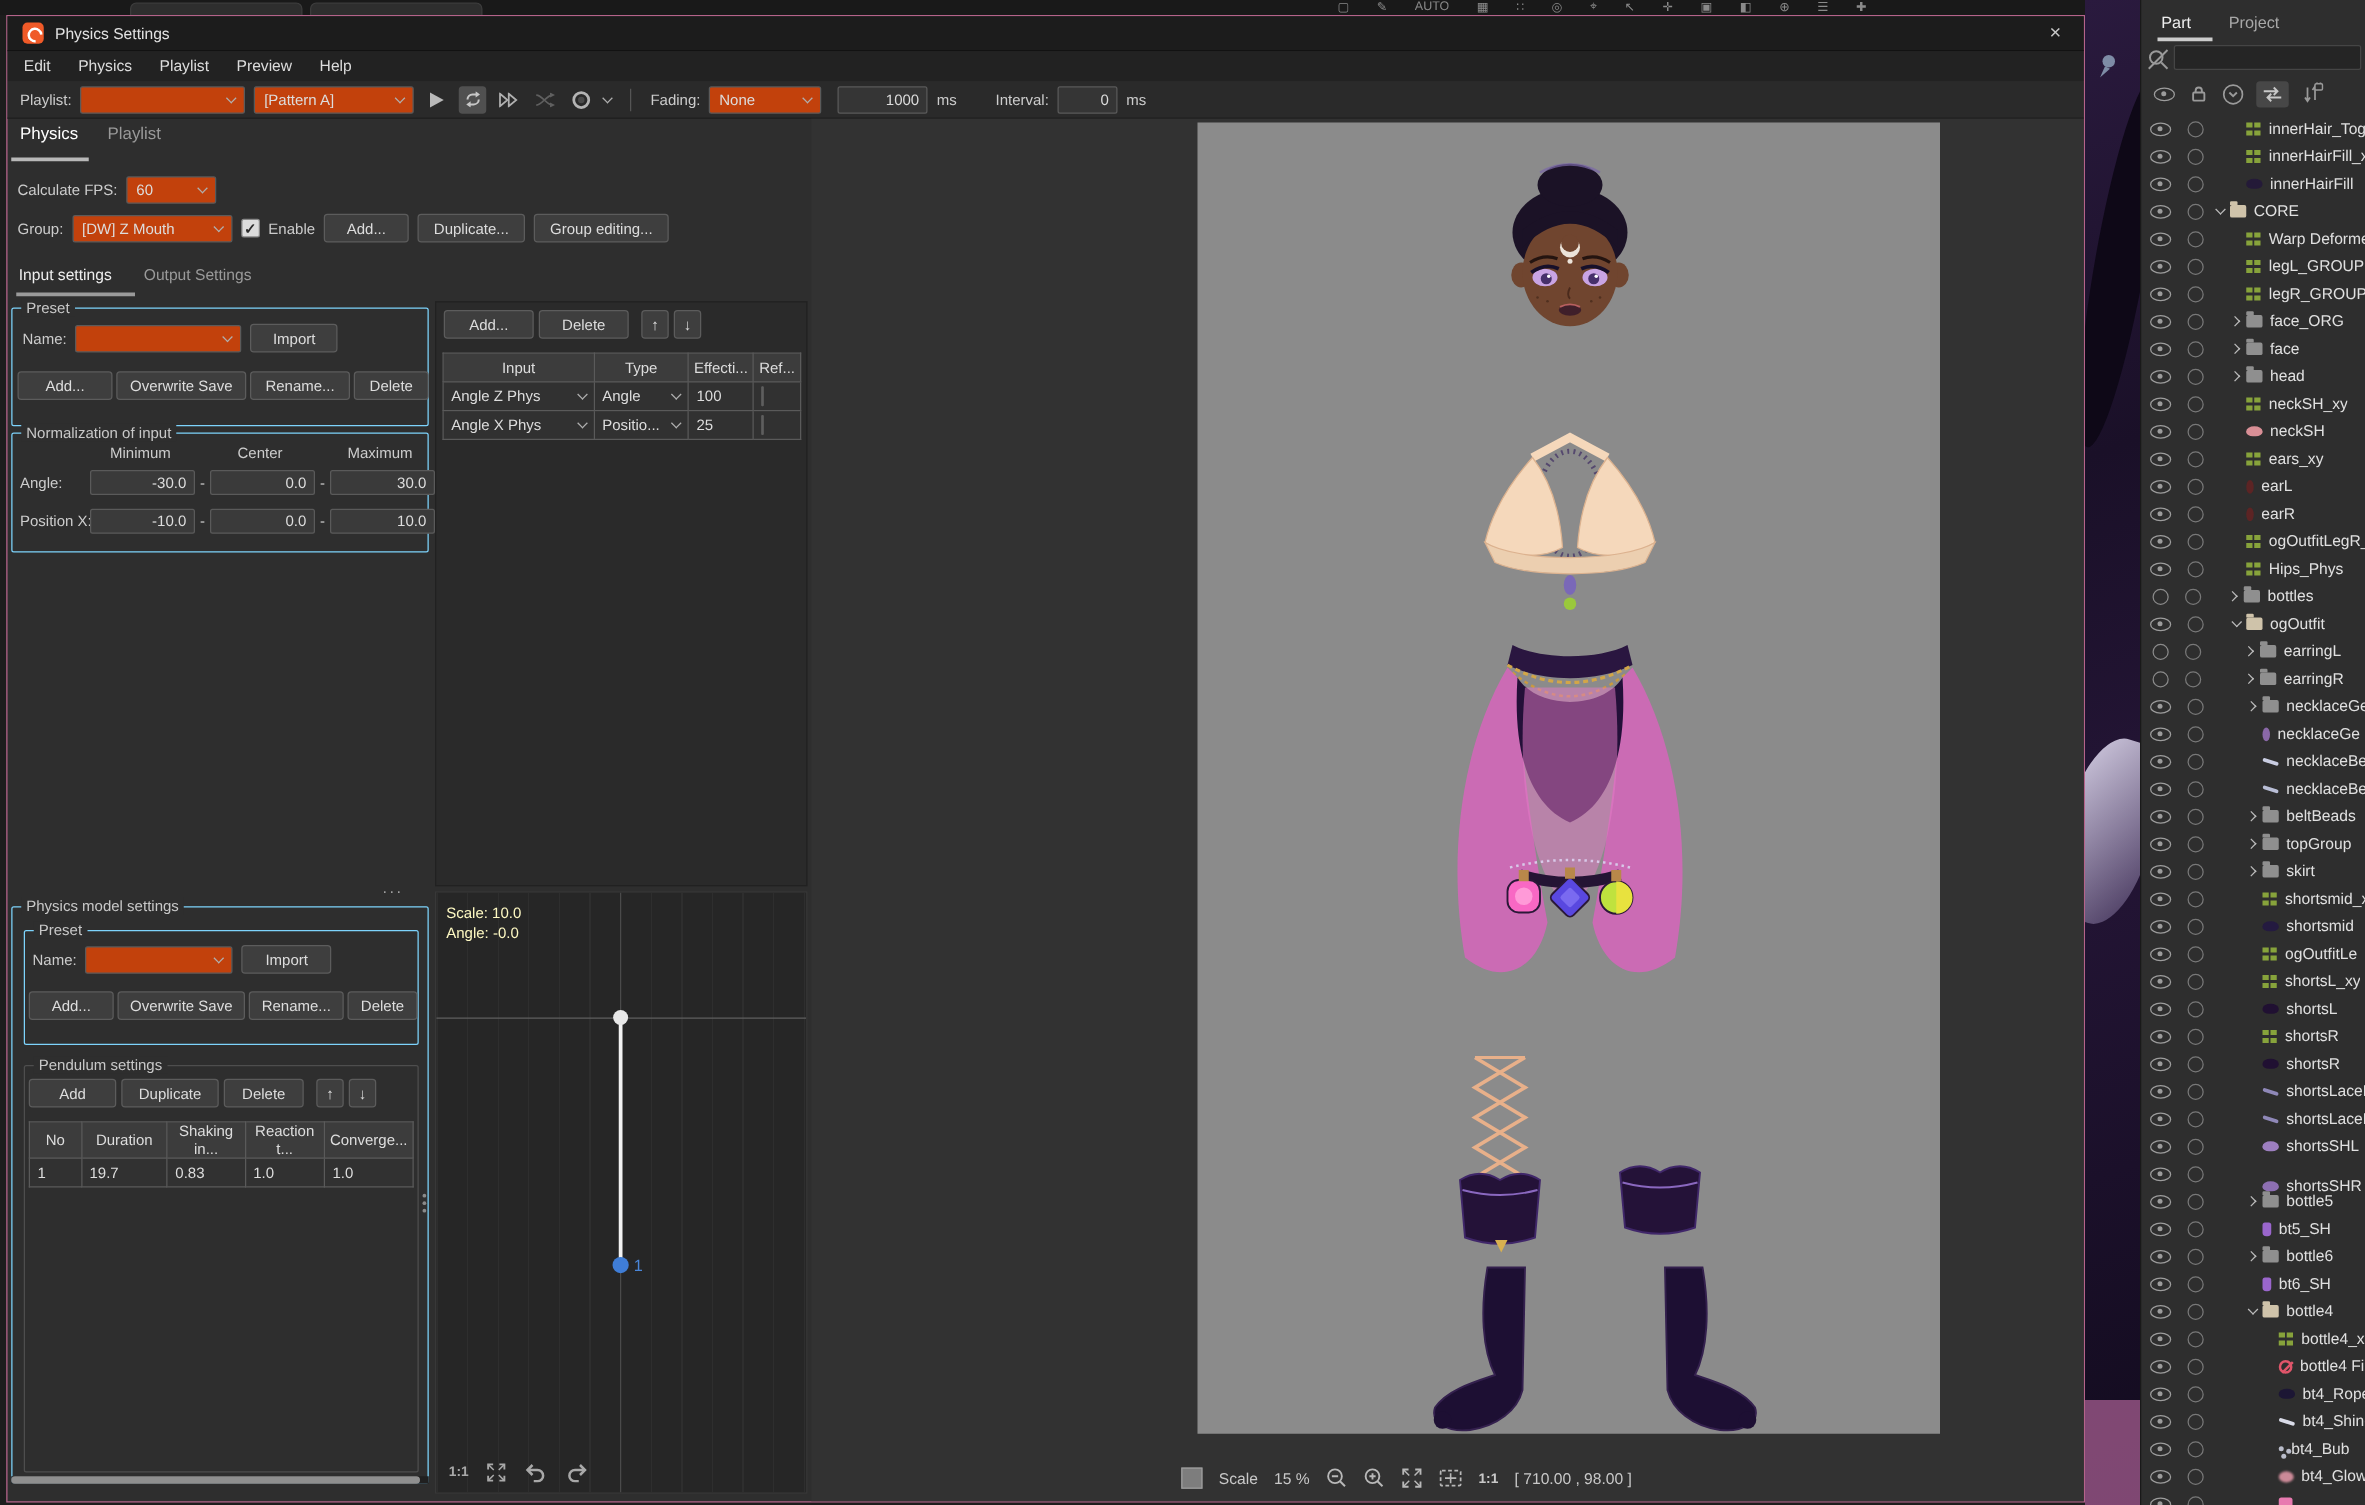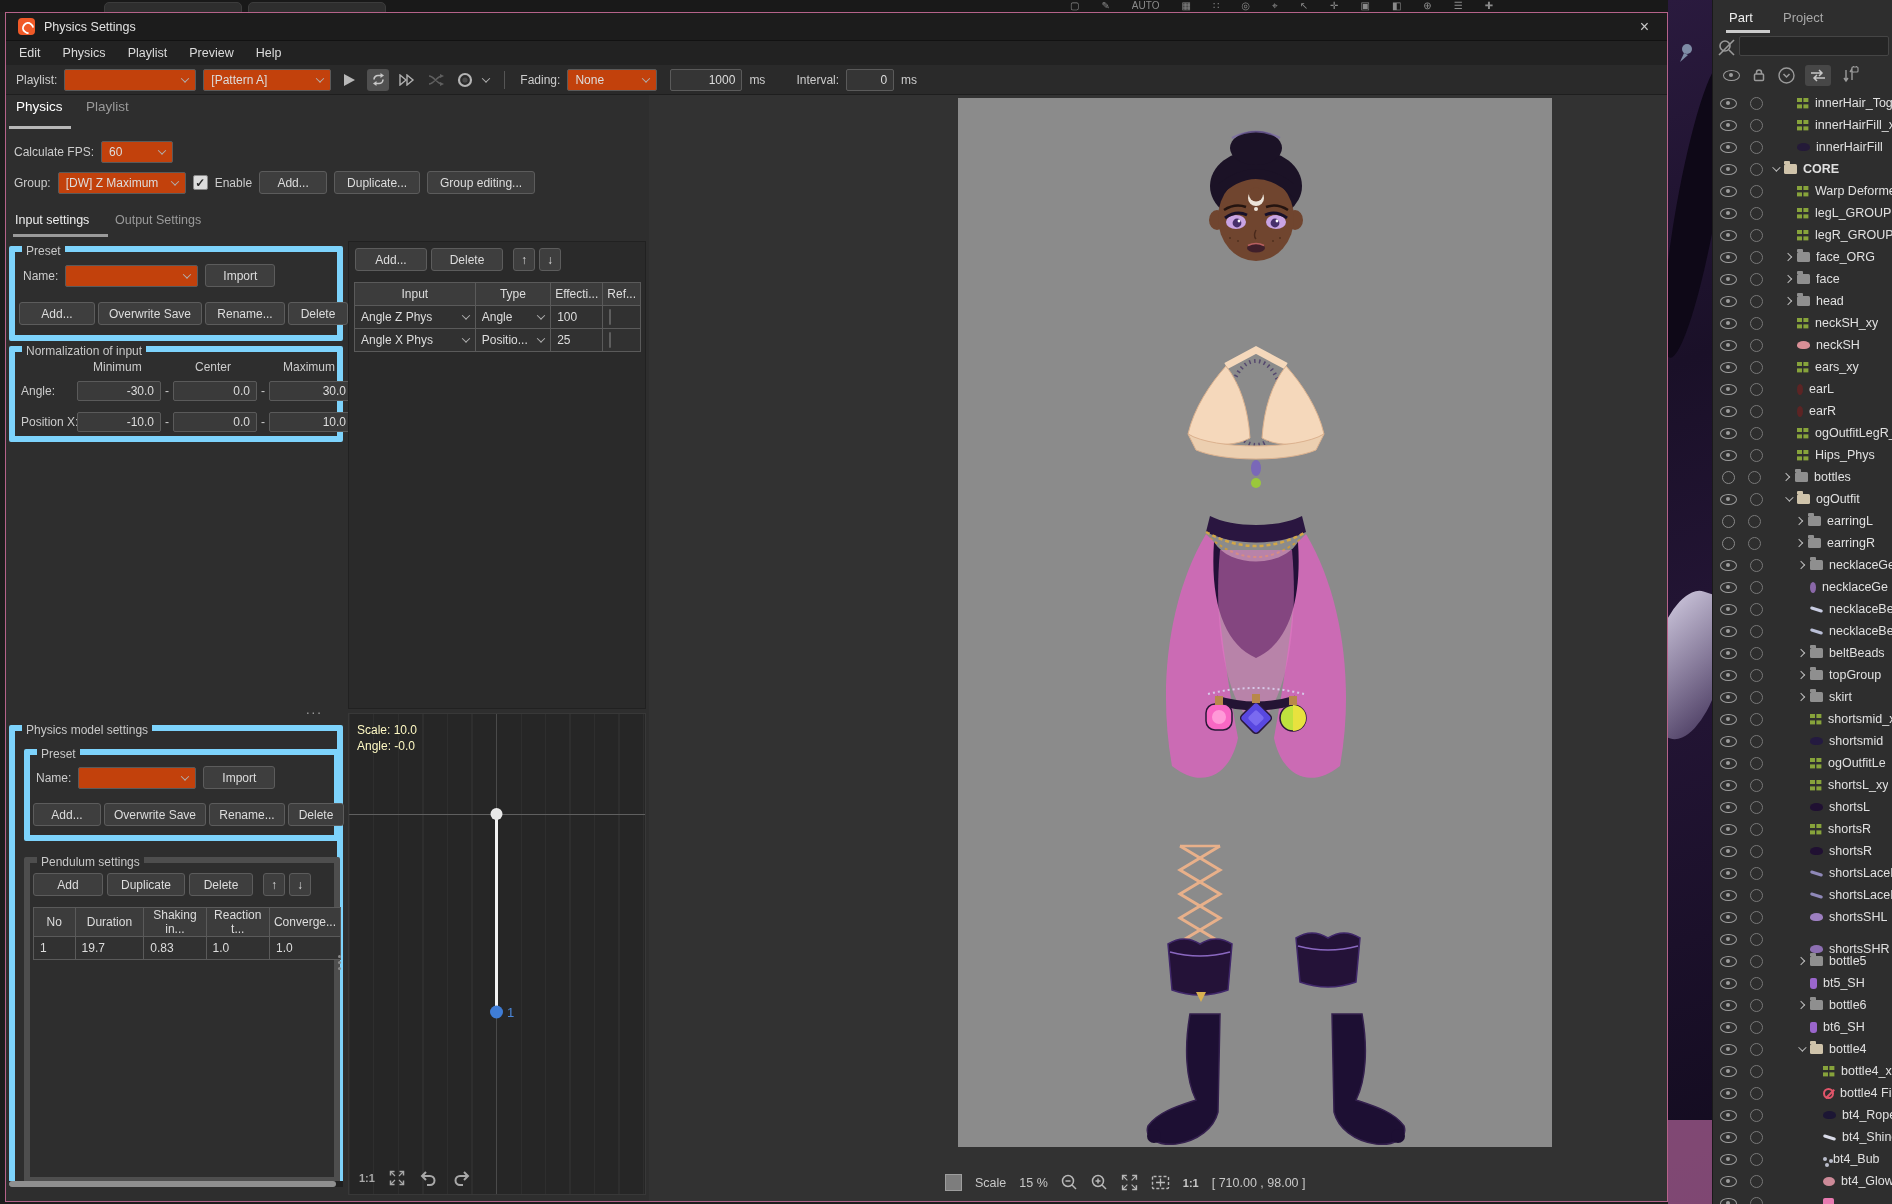--- a/index.html
+++ b/index.html
@@ -31,21 +31,21 @@
   .pbtn{width:22px;height:22px;display:flex;align-items:center;justify-content:center;border-radius:3px}
   .pbtn.active{background:#505050}
   .pbtn.dim{opacity:.4}
   .vsep{width:1px;height:18px;background:#555;margin:0 8px}
   .tri-play{width:0;height:0;border-left:11px solid #b8b8b8;border-top:6.5px solid transparent;border-bottom:6.5px solid transparent}
   
   .tabstrip{position:absolute;left:0;top:82px;width:640px;height:36px}
   .tab-main{position:absolute;top:4px;font-size:13.5px}
   .tab-underline{position:absolute;left:3px;top:31px;width:62px;height:3px;background:#b8b8b8}
   
-  .groupbox{position:absolute;border:6px solid #7dd3fc;border-radius:2px}
+  .groupbox{position:absolute;border:1px solid #7dd3fc;border-radius:2px}
   .legend{position:absolute;top:-8px;left:7px;background:#2e2e2e;padding:0 4px;font-size:12px;color:#c8c8c8;white-space:nowrap}
   .lbl{font-size:12px;color:#cccccc;white-space:nowrap}
   
   .row-abs{position:absolute;display:flex;align-items:center;gap:7px}
   .checkbox{width:15px;height:15px;background:#dcdcdc;border:1px solid #888;border-radius:2px;color:#2a2a2a;font-size:12px;font-weight:bold;display:flex;align-items:center;justify-content:center;line-height:1}
   .io-underline{position:absolute;left:2px;top:23px;width:95px;height:3px;background:#9a9a9a}
   .tbl{border-collapse:collapse}
   .tbl th{background:#3c3c3c;border:1px solid #5a5a5a;font-size:12px;color:#ddd;font-weight:normal;height:23px;padding:0 4px}
   .tbl td{border:1px solid #5a5a5a;font-size:12px;color:#ddd;height:23px;padding:0 6px;background:#313131}
   .cellcombo{display:flex;align-items:center;justify-content:space-between;gap:4px}
@@ -244,21 +244,21 @@
       <span class="lbl">Calculate FPS:</span>
       <div class="combo" style="width:72px">
         <span>60</span>
           <span class="chev-d"></span>
       </div>
     </div>
 
     <div class="row-abs" style="left:8px;top:158px">
       <span class="lbl">Group:</span>
       <div class="combo" style="width:128px">
-        <span>[DW] Z Maximum</span>
+        <span>[DW] Z Mouth</span>
           <span class="chev-d"></span>
       </div>
       <span class="checkbox">✓</span>
       <span class="lbl">Enable</span>
       <button class="btn" style="width:68px">Add...</button>
       <button class="btn" style="width:86px">Duplicate...</button>
       <button class="btn" style="width:108px">Group editing...</button>
     </div>
 
     <div style="position:absolute;left:5px;top:198px;width:300px;height:26px">
@@ -1297,21 +1297,21 @@
           <span class="wlockc"></span>
           <div class="wtree" style="padding-left: 13px;">
             <span class="wsp"></span>
             <span class="th sh-wide" style="background: rgb(36, 26, 56);"></span>
             <span class="wlbl">innerHairFill</span>
           </div>
         </div>
         <div class="wrow">
           <span class="weye"></span>
           <span class="wlockc"></span>
-          <div class="wtree" style="padding-left: 0px; font-weight: bold;">
+          <div class="wtree" style="padding-left: 0px;">
             <span class="war d"></span>
             <span class="ic-folder open"></span>
             <span class="wlbl">CORE</span>
           </div>
         </div>
         <div class="wrow">
           <span class="weye"></span>
           <span class="wlockc"></span>
           <div class="wtree" style="padding-left: 13px;">
             <span class="wsp"></span>

